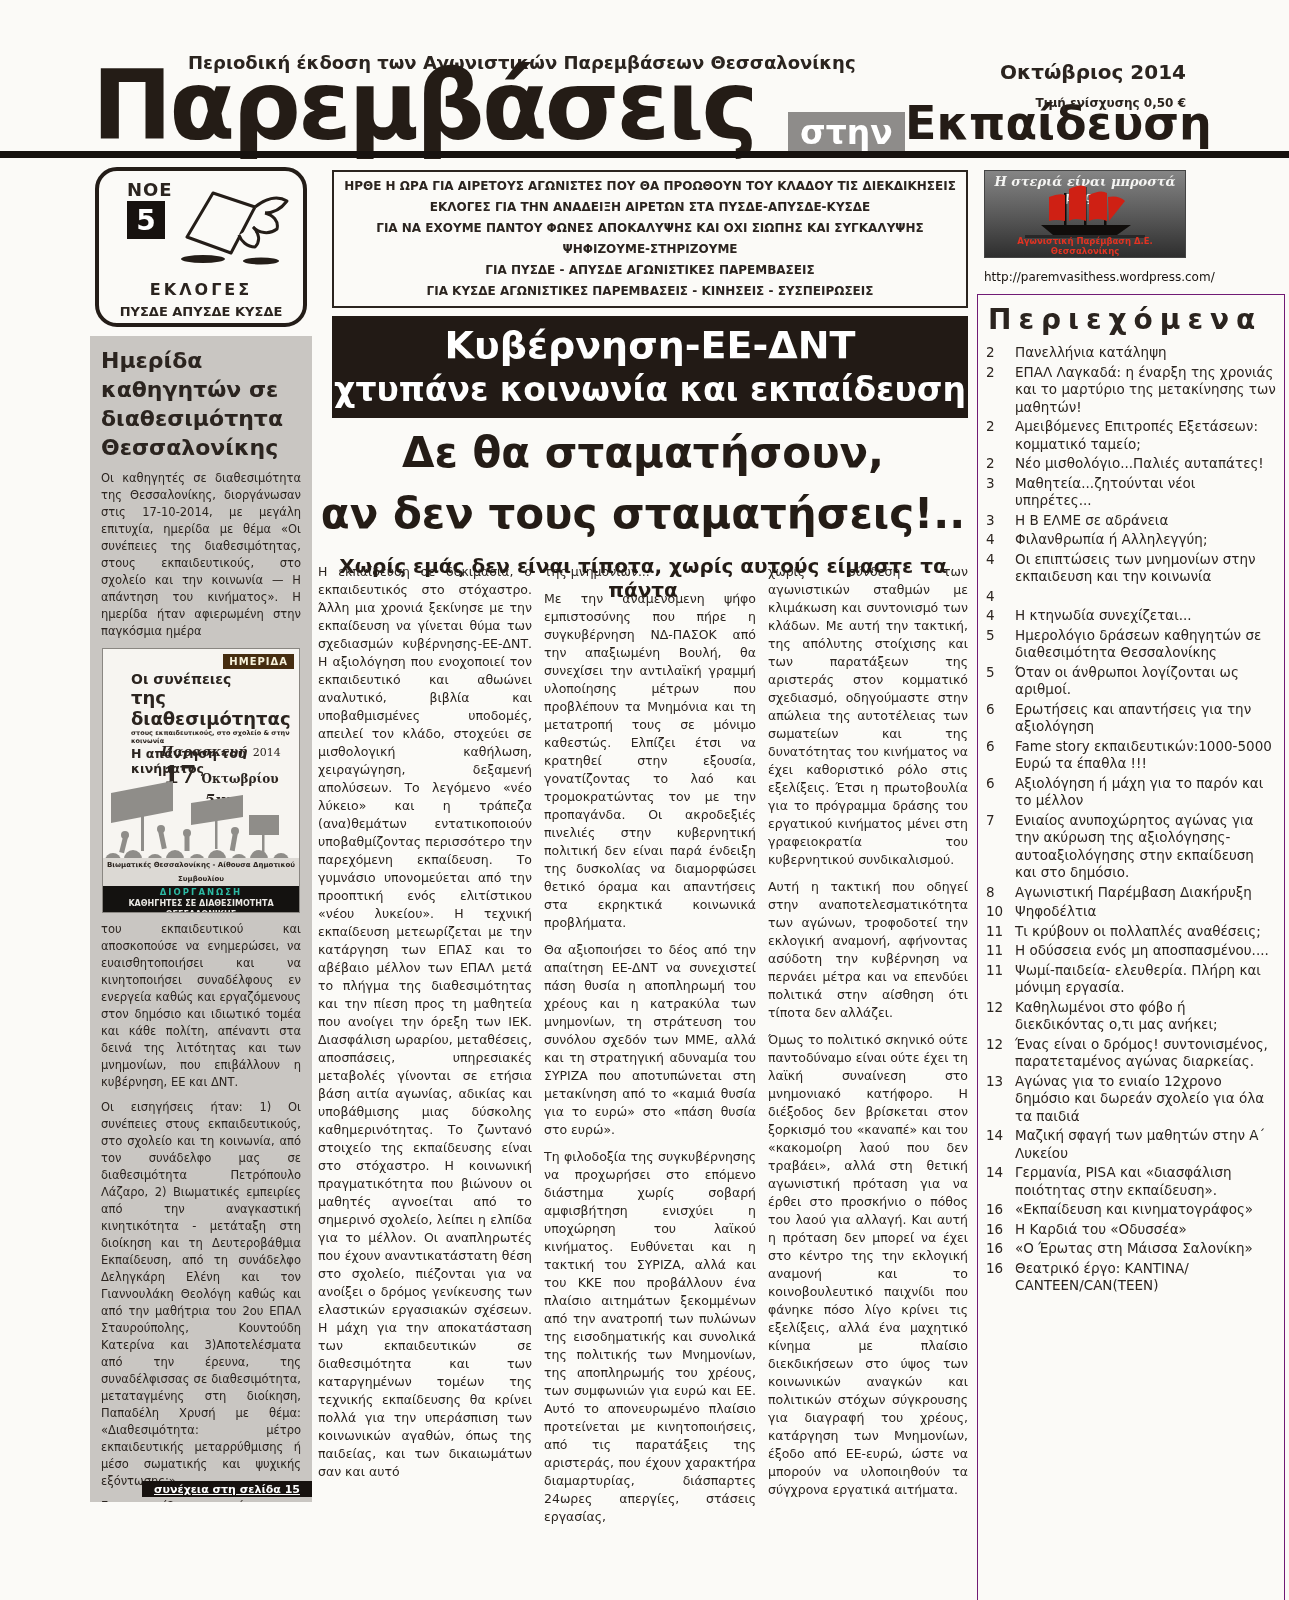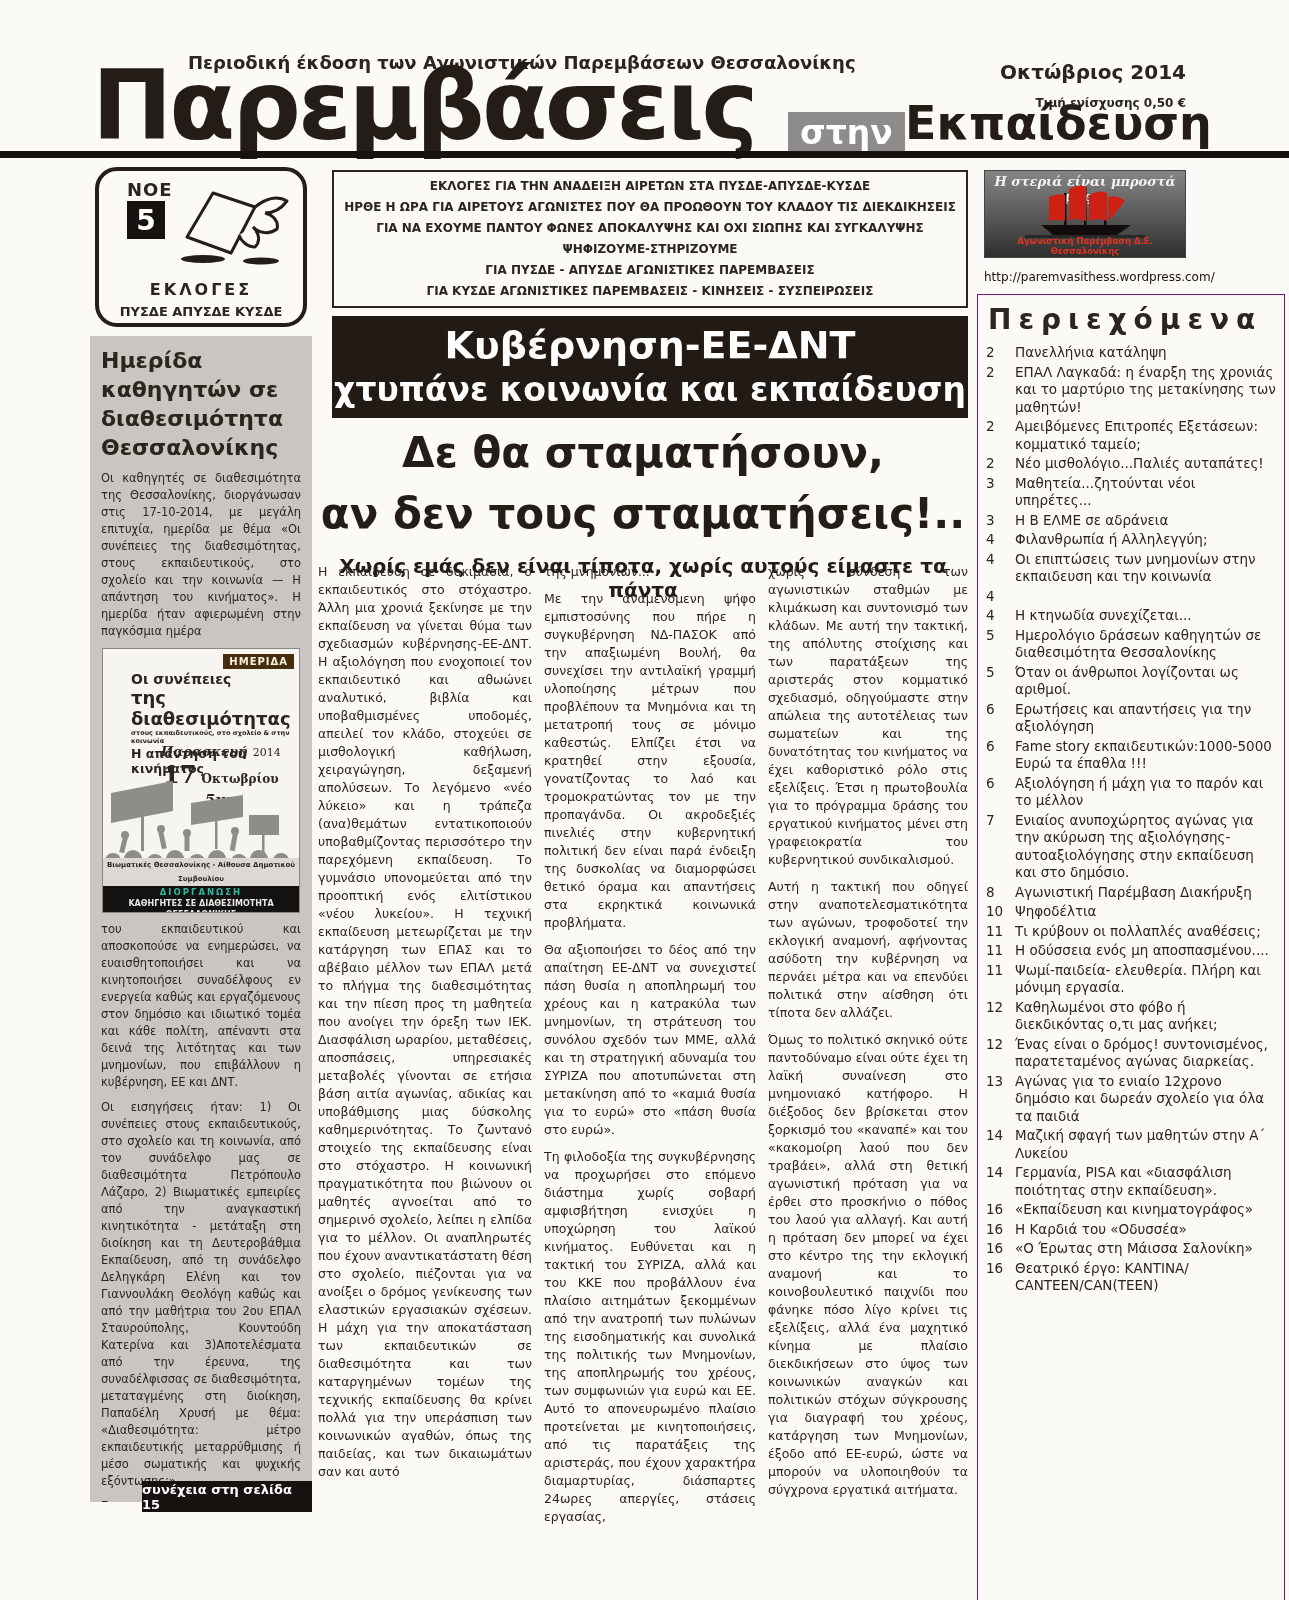--- a/index.html
+++ b/index.html
@@ -44,22 +44,22 @@
   .k2{font-size:33px;font-weight:bold;line-height:44px;}
   .headline{position:absolute;left:318px;top:424px;width:650px;text-align:center;font-weight:bold;color:#241c16;}
   .h1{font-size:42px;line-height:58px;}
   .h2{font-size:42px;line-height:64px;}
   .sub{margin-top:8px;font-size:20px;font-weight:bold;}
   
   .left-art{position:absolute;left:90px;top:336px;width:222px;height:1166px;background:#c9c6c2;
             padding:10px 11px;box-sizing:border-box;overflow:hidden;}
   .la-title{font-size:22px;font-weight:bold;line-height:29px;margin-bottom:8px;}
   .la-p{font-size:11.5px;line-height:17px;text-align:justify;margin:4px 0 8px;}
-  .cont-bar{position:absolute;left:142px;top:1481px;width:170px;height:31px;background:#17120f;color:#fff;
-            font-size:13px;font-weight:bold;display:flex;align-items:center;justify-content:center;}
+  .cont-bar{position:absolute;left:142px;top:1481px;width:170px;height:16px;background:#17120f;color:#fff;
+            font-size:11px;font-weight:bold;display:flex;align-items:center;justify-content:center;text-decoration:underline;}
   
   .poster{width:198px;margin:2px auto 8px;background:#f7f5f1;border:1px solid #8a8782;box-sizing:border-box;position:relative;height:265px;overflow:hidden;}
   .po-badge{position:absolute;right:5px;top:5px;background:#462d10;color:#f7f2da;font-size:10px;font-weight:bold;padding:2px 6px;letter-spacing:1px;}
   .po-t1{margin:22px 0 0 28px;font-size:14px;font-weight:bold;}
   .po-t2{margin:0 0 0 28px;font-size:18px;font-weight:bold;}
   .po-sub{margin:0 0 0 28px;font-size:6.5px;font-weight:bold;}
   .po-t3{margin:1px 0 0 28px;font-size:12.5px;font-weight:bold;}
   .po-date{position:absolute;left:58px;top:92px;text-align:center;font-family:"DejaVu Serif",serif;}
   .po-dw{font-size:13px;font-weight:bold;font-style:italic;}
   .po-yr{font-size:11px;}
@@ -105,22 +105,22 @@
         <ellipse cx="34" cy="80" rx="22" ry="4" fill="#241d18"></ellipse>
         <ellipse cx="92" cy="82" rx="18" ry="3.5" fill="#241d18"></ellipse>
       </svg>
     </span>
     <div class="nov-l1">ΕΚΛΟΓΕΣ</div>
     <div class="nov-l2">ΠΥΣΔΕ ΑΠΥΣΔΕ ΚΥΣΔΕ</div>
   </div>
 
   <div class="elect">
 
-  <div>ΕΚΛΟΓΕΣ ΓΙΑ ΤΗΝ ΑΝΑΔΕΙΞΗ ΑΙΡΕΤΩΝ ΣΤΑ ΠΥΣΔΕ-ΑΠΥΣΔΕ-ΚΥΣΔΕ</div>
-      <div>ΗΡΘΕ Η ΩΡΑ ΓΙΑ ΑΙΡΕΤΟΥΣ ΑΓΩΝΙΣΤΕΣ ΠΟΥ ΘΑ ΠΡΟΩΘΟΥΝ ΤΟΥ ΚΛΑΔΟΥ ΤΙΣ ΔΙΕΚΔΙΚΗΣΕΙΣ</div>
+  <div>ΗΡΘΕ Η ΩΡΑ ΓΙΑ ΑΙΡΕΤΟΥΣ ΑΓΩΝΙΣΤΕΣ ΠΟΥ ΘΑ ΠΡΟΩΘΟΥΝ ΤΟΥ ΚΛΑΔΟΥ ΤΙΣ ΔΙΕΚΔΙΚΗΣΕΙΣ</div>
+      <div>ΕΚΛΟΓΕΣ ΓΙΑ ΤΗΝ ΑΝΑΔΕΙΞΗ ΑΙΡΕΤΩΝ ΣΤΑ ΠΥΣΔΕ-ΑΠΥΣΔΕ-ΚΥΣΔΕ</div>
       <div>ΓΙΑ ΝΑ ΕΧΟΥΜΕ ΠΑΝΤΟΥ ΦΩΝΕΣ ΑΠΟΚΑΛΥΨΗΣ ΚΑΙ ΟΧΙ ΣΙΩΠΗΣ ΚΑΙ ΣΥΓΚΑΛΥΨΗΣ</div>
       <div>ΨΗΦΙΖΟΥΜΕ-ΣΤΗΡΙΖΟΥΜΕ</div>
       <div>ΓΙΑ ΠΥΣΔΕ - ΑΠΥΣΔΕ  ΑΓΩΝΙΣΤΙΚΕΣ ΠΑΡΕΜΒΑΣΕΙΣ</div>
       <div>ΓΙΑ ΚΥΣΔΕ ΑΓΩΝΙΣΤΙΚΕΣ ΠΑΡΕΜΒΑΣΕΙΣ - ΚΙΝΗΣΕΙΣ - ΣΥΣΠΕΙΡΩΣΕΙΣ</div>
     </div>
 
   <div class="ship">
     <div class="ship-img">
       <div class="ship-cap">Η στεριά είναι μπροστά μας...</div>
       <span>

